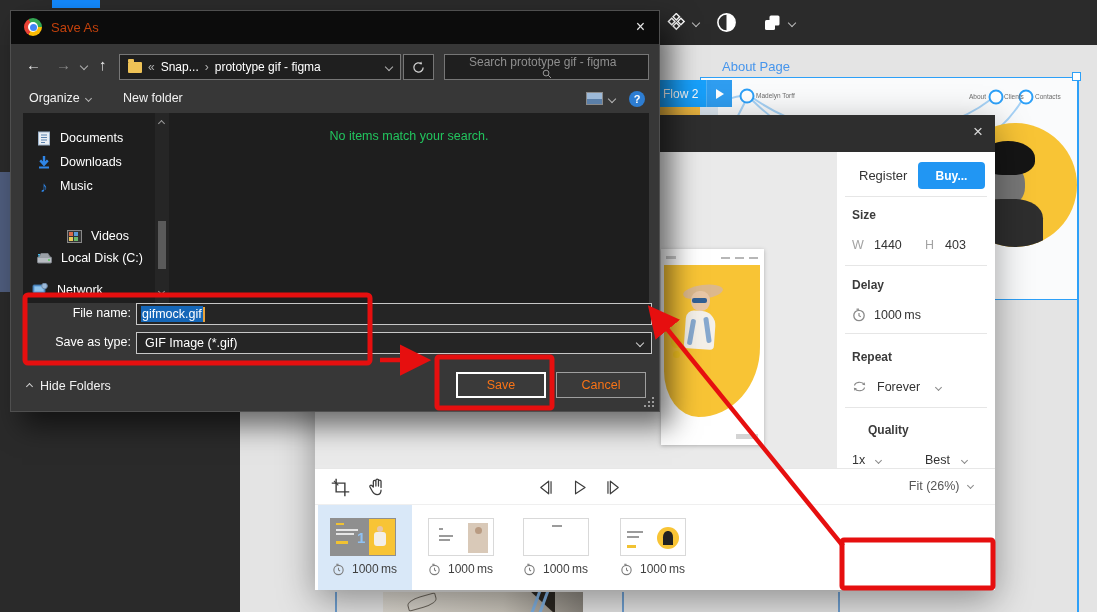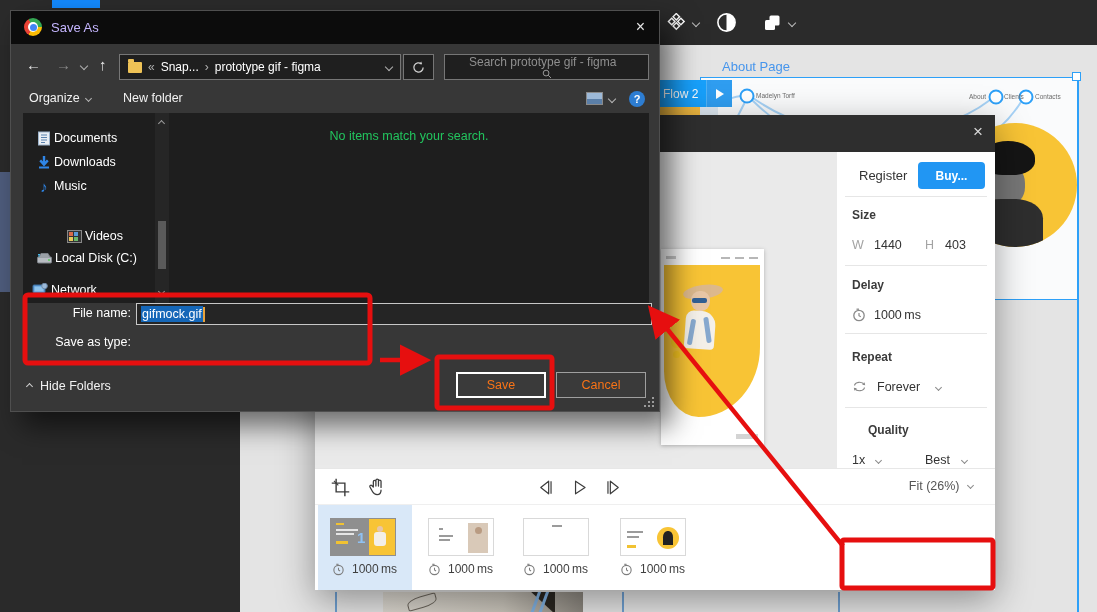--- a/index.html
+++ b/index.html
@@ -94,21 +94,21 @@
   #thumb1 .p-body { position:absolute; right:9px; top:13px; width:12px; height:14px; background:#f3efe8; border-radius:3px; }
   #thumb1 .badge { position:absolute; left:26px; top:10px; color:#8fc1f2; font-size:15px; font-weight:bold; }
   #thumb2 .photo { position:absolute; right:5px; top:4px; width:20px; height:30px; background:#d9c9b8; }
   #thumb2 .ph-head { position:absolute; right:11px; top:8px; width:7px; height:7px; background:#b99b82; border-radius:50%; }
   #thumb4 .ycirc { position:absolute; right:6px; top:8px; width:22px; height:22px; background:#f8c435; border-radius:50%; overflow:hidden; }
   #thumb4 .ycirc i { position:absolute; left:6px; top:4px; width:10px; height:14px; background:#222; border-radius:45% 45% 0 0; }
 
   
   #dlg { left:10px; top:10px; width:650px; height:402px; background:#373737; border:1px solid #4f4f4f; box-shadow:12px 14px 26px rgba(0,0,0,.55); z-index:30; color:#f0f0f0; }
   #dlg .titlebar { position:absolute; left:0; top:0; width:648px; height:33px; background:#0c0c0c; }
-  #dlg .title { position:absolute; left:40px; top:9px; font-size:13px; color:#c4b5fd; }
+  #dlg .title { position:absolute; left:40px; top:9px; font-size:13px; color:#c2410c; }
   #dlg .x { position:absolute; right:14px; top:7px; font-size:16px; color:#e6e6e6; }
   #chrome-ico { position:absolute; left:13px; top:7px; width:18px; height:18px; border-radius:50%;
     background:conic-gradient(from 210deg, #ea4335 0deg 120deg, #34a853 120deg 240deg, #fbbc05 240deg 360deg); }
   #chrome-ico::before { content:""; position:absolute; left:4px; top:4px; width:10px; height:10px; background:#fff; border-radius:50%; }
   #chrome-ico::after { content:""; position:absolute; left:5.5px; top:5.5px; width:7px; height:7px; background:#4285f4; border-radius:50%; }
 
   #dlg .navrow { position:absolute; left:0; top:33px; width:648px; height:47px; }
   .navbtn { position:absolute; top:12px; font-size:15px; color:#e8e8e8; }
   .boxfield { position:absolute; top:10px; height:26px; background:#1f1f1f; border:1px solid #767676; display:flex; align-items:center; }
   #breadcrumb { left:108px; width:282px; padding:0 8px; gap:6px; font-size:12px; color:#fff; }
@@ -122,21 +122,21 @@
   #search-box input::placeholder { color:#8f8f8f; }
 
   #dlg .cmdrow { position:absolute; left:0; top:80px; width:648px; height:22px; font-size:12.5px; }
   .cmditem { position:absolute; display:flex; align-items:center; gap:6px; color:#f2f2f2; }
   .cmditem .chev { border-color:#b5b5b5; width:5px; height:5px; }
   #help-ico { position:absolute; right:14px; top:0px; width:16px; height:16px; border-radius:50%; background:#2d7dd2; color:#fff; font-size:11px; font-weight:bold; display:flex; align-items:center; justify-content:center; }
   #view-ico { position:absolute; right:44px; top:1px; display:flex; align-items:center; gap:6px; color:#b5b5b5; }
   #view-ico .pic { width:17px; height:13px; background:linear-gradient(180deg,#9db9d8 55%,#5b7fa8 55%); border:1px solid #8a8a8a; }
 
   #dlg .main { position:absolute; left:12px; top:102px; width:626px; height:190px; background:#1e1e1e; }
-  .sb-item { position:absolute; left:0; display:flex; align-items:center; gap:3px; height:22px; width:130px; padding-left:14px; font-size:12.5px; color:#fff; }
+  .sb-item { position:absolute; left:0; display:flex; align-items:center; gap:9px; height:22px; width:130px; padding-left:14px; font-size:12.5px; color:#fff; }
   .sb-item svg { flex:0 0 auto; }
   #scrollbar { position:absolute; left:132px; top:0; width:14px; height:190px; background:#262626; }
   #scrollbar .chev { border-color:#9a9a9a; width:5px; height:5px; position:absolute; left:4px; }
   #sb-thumb { position:absolute; left:3px; top:108px; width:8px; height:48px; background:#5a5a5a; }
   #empty-msg { position:absolute; left:146px; top:16px; width:480px; text-align:center; font-size:12.5px; color:#22c55e; }
 
   .formlabel { position:absolute; width:104px; text-align:right; font-size:12.5px; color:#fff; }
   #fn-input { position:absolute; left:125px; top:292px; width:516px; height:22px; background:#252525; border:1px solid #c7c7c7; display:flex; align-items:center; padding-left:4px; }
   #fn-input .selected { background:#1567b8; color:#fff; font-size:12.5px; padding:1px 1px; }
   #fn-input .caret { width:2px; height:15px; background:#e8a33d; }
@@ -497,20 +497,24 @@
       <div id="empty-msg">No items match your search.</div>
     </div>
 
     <span class="formlabel" style="left:16px; top:295px;">File name:</span>
     <div id="fn-input">
       <span class="selected">gifmock.gif</span>
       <i class="caret"></i>
     </div>
 
     <span class="formlabel" style="left:16px; top:324px;">Save as type:</span>
+    <div id="type-select">
+      <span>GIF Image (*.gif)</span>
+      <span class="chev"></span>
+    </div>
 
     <div id="hide-folders">
       <span class="chev up"></span>
       <span>Hide Folders</span>
     </div>
 
     <div class="dlg-btn" id="save-btn">Save</div>
     <div class="dlg-btn" id="cancel-btn">Cancel</div>
 
     <div id="grip">

